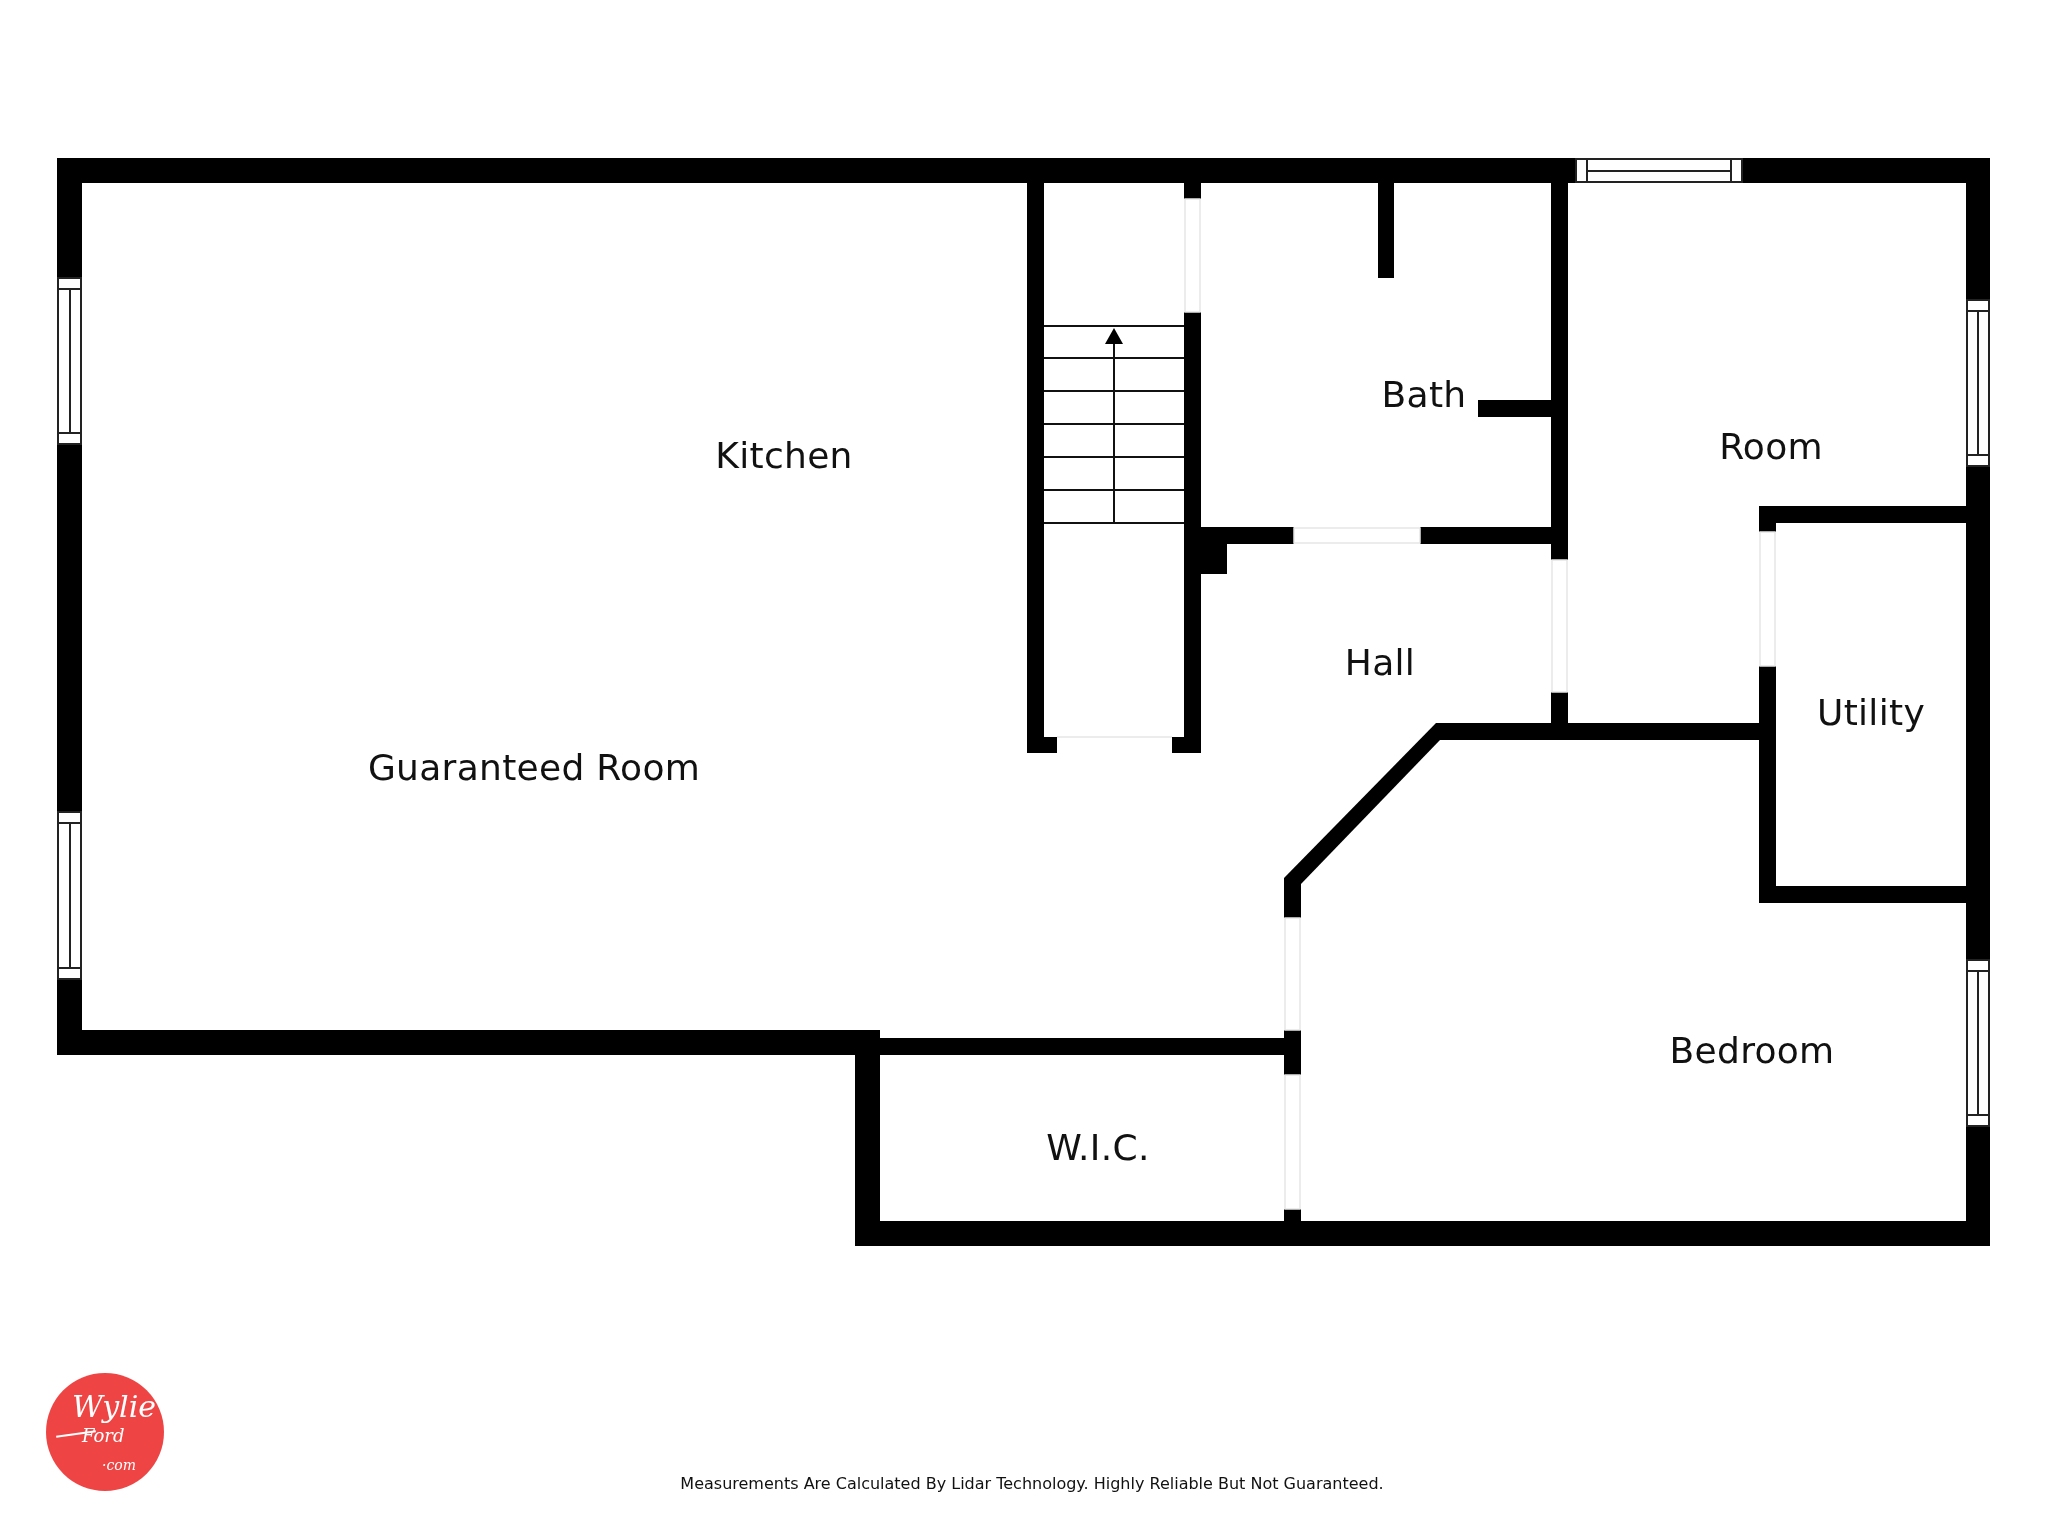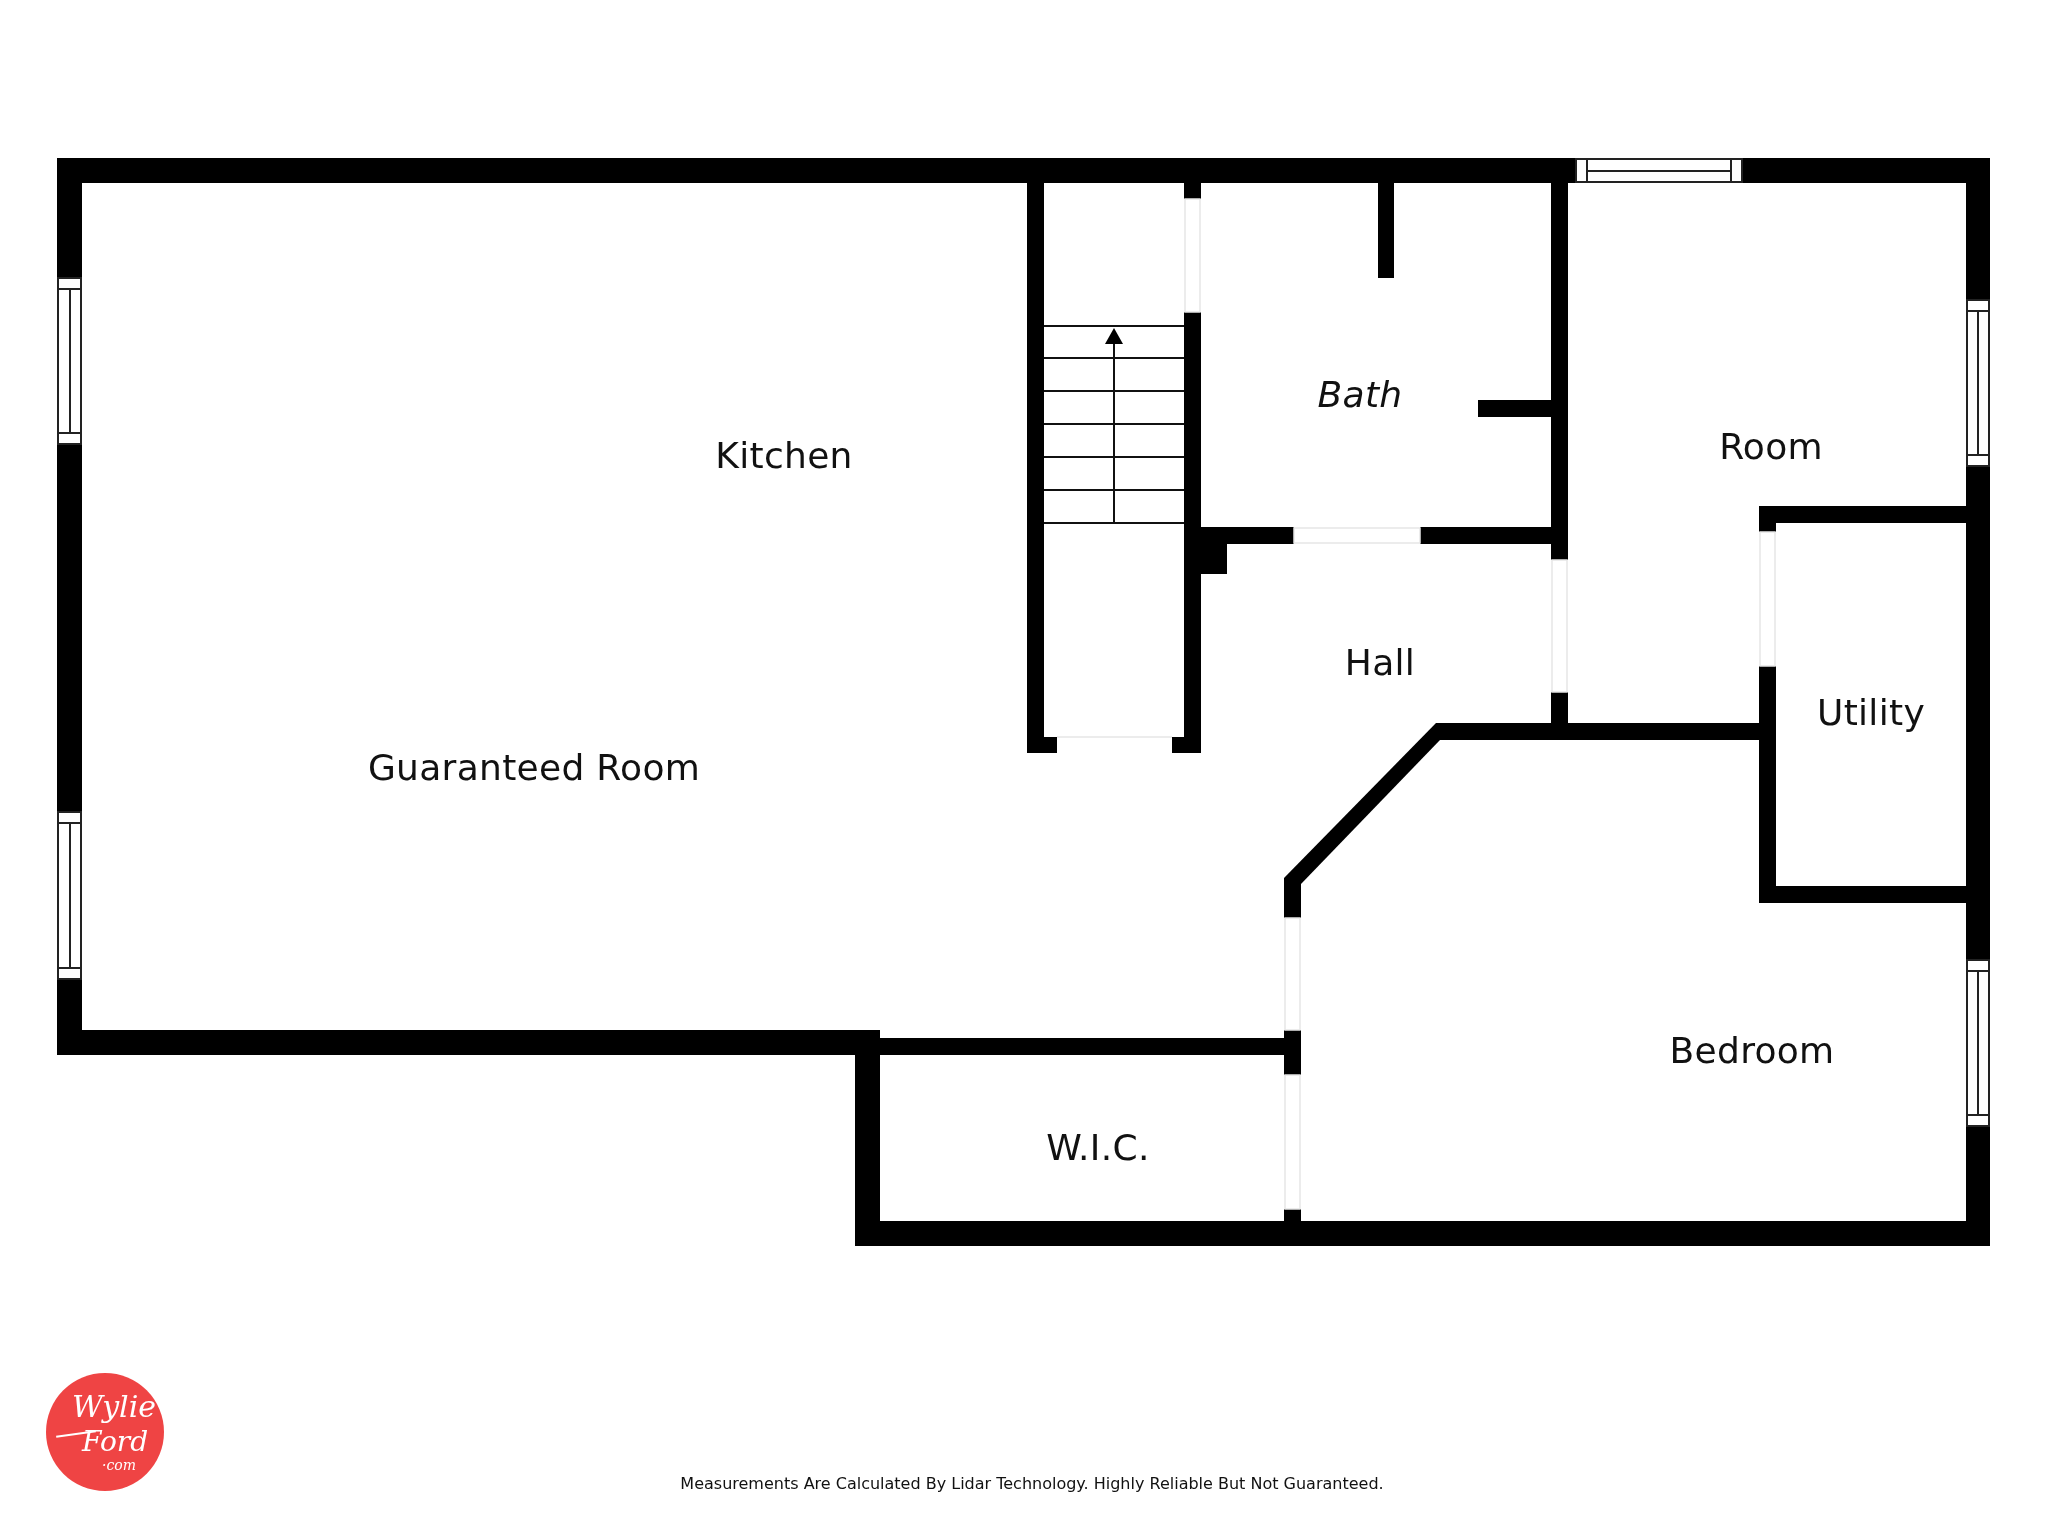--- a/index.html
+++ b/index.html
@@ -2,21 +2,21 @@
 <html><head>
 <meta charset="utf-8">
 <style>
   html,body{margin:0;padding:0;background:#ffffff;}
   body{width:2048px;height:1536px;position:relative;overflow:hidden;font-family:"DejaVu Sans","Liberation Sans",sans-serif;}
   #plan{position:absolute;left:0;top:0;}
   .room-label{position:absolute;transform:translate(-50%,-50%);font-size:36px;color:#111;white-space:nowrap;letter-spacing:0.3px;}
   .disclaimer{position:absolute;left:0;width:2048px;top:1474px;text-align:center;font-size:16px;color:#111;margin-left:8px;}
   .logo{position:absolute;left:46px;top:1373px;width:118px;height:118px;border-radius:50%;background:#ef4444;}
   .logo .l1{position:absolute;left:26px;top:16px;color:#fff;font-family:"DejaVu Serif",serif;font-style:italic;font-size:30px;}
-  .logo .l2{position:absolute;left:36px;top:52px;color:#fff;font-family:"DejaVu Serif",serif;font-style:italic;font-size:28px;}
+  .logo .l2{position:absolute;left:36px;top:52px;color:#fff;font-family:"DejaVu Serif",serif;font-style:italic;font-size:18px;}
   .logo .l3{position:absolute;left:56px;top:84px;color:#fff;font-family:"DejaVu Serif",serif;font-style:italic;font-size:14px;}
   .logo .swash{position:absolute;left:10px;top:60px;width:40px;height:2px;background:#fff;transform:rotate(-8deg);}
 </style>
 </head>
 <body>
 
 <svg id="plan" width="2048" height="1536" viewBox="0 0 2048 1536" xmlns="http://www.w3.org/2000/svg">
   <g fill="#000">
 
     <rect x="57" y="158" width="1933" height="25"></rect>
@@ -113,21 +113,21 @@
     <line x1="1044" y1="457" x2="1184" y2="457"></line>
     <line x1="1044" y1="490" x2="1184" y2="490"></line>
     <line x1="1044" y1="523" x2="1184" y2="523"></line>
     <line x1="1114" y1="340" x2="1114" y2="523"></line>
   </g>
   <polygon points="1114,328 1105,344 1123,344" fill="#000"></polygon>
 </svg>
 
 <div class="room-label" style="left:534px;top:767px;">Guaranteed Room</div>
 <div class="room-label" style="left:784px;top:455px;">Kitchen</div>
-<div class="room-label" style="left:1360px;top:394px;font-style:italic;">Bath</div>
+<div class="room-label" style="left:1424px;top:394px;">Bath</div>
 <div class="room-label" style="left:1771px;top:446px;">Room</div>
 <div class="room-label" style="left:1380px;top:662px;">Hall</div>
 <div class="room-label" style="left:1871px;top:712px;">Utility</div>
 <div class="room-label" style="left:1752px;top:1030px;margin-top:20px;">Bedroom</div>
 <div class="room-label" style="left:1079px;top:1147px;margin-left:19px;">W.I.C.</div>
 
 <div class="logo">
   <span class="l1">Wylie</span>
   <span class="swash"></span>
   <span class="l2">Ford</span>

